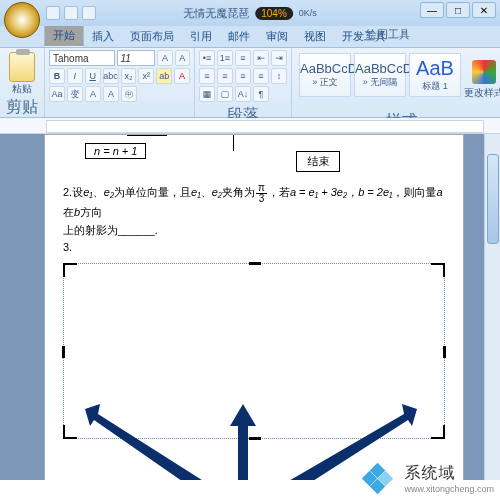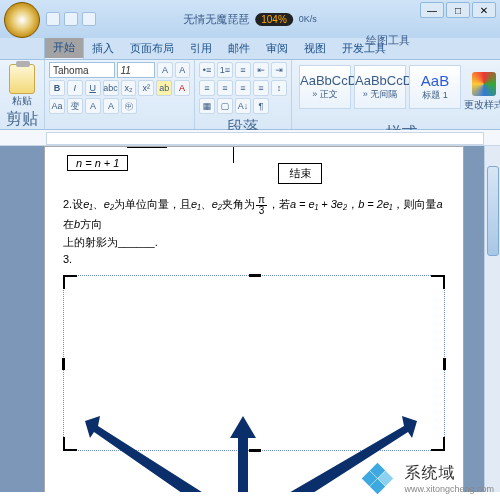--- a/index.html
+++ b/index.html
@@ -1,17 +1,17 @@
 <!DOCTYPE html>
 <html><head>
   <meta charset="utf-8">
   <style>
     * { box-sizing: border-box; margin: 0; padding: 0; }
     body { width: 500px; height: 500px; overflow: hidden; font-family: "Microsoft YaHei", Tahoma, sans-serif; font-size: 11px; background: #fff; position: relative; }
-    .titlebar { height: 38px; background: linear-gradient(#cfe3f7,#b9d5f0); display: flex; align-items: center; position: relative; }
+    .titlebar { height: 26px; background: linear-gradient(#cfe3f7,#b9d5f0); display: flex; align-items: center; position: relative; }
     .office-btn { width: 36px; height: 36px; border-radius: 50%; background: radial-gradient(#fff,#e6c96f 40%,#c8931c 70%,#8a5a00); position: absolute; left: 4px; top: 2px; z-index: 10; border: 1px solid #7a5500; }
     .qat { margin-left: 46px; display: flex; gap: 4px; }
     .qat span { width: 14px; height: 14px; background: #eaf2fb; border: 1px solid #9fbfe0; border-radius: 2px; }
     .title-center { position: absolute; left: 50%; transform: translateX(-50%); color: #3a5b89; display: flex; align-items: center; gap: 6px; }
     .title-center .odd { background: #222; color: #fa0; border-radius: 8px; padding: 1px 6px; font-size: 10px; }
     .title-right { position: absolute; right: 90px; color: #3a5b89; margin-top: 42px; }
     .winbtns { position: absolute; right: 4px; top: 2px; display: flex; gap: 2px; }
     .winbtns span { width: 24px; height: 16px; background: #dbe9f7; border: 1px solid #8fb8df; border-radius: 2px; display: flex; align-items: center; justify-content: center; font-size: 10px; }
     .tabs { height: 22px; background: #cfe2f5; display: flex; align-items: flex-end; padding-left: 44px; gap: 0; border-bottom: 1px solid #9fc0e0; }
     .tab { padding: 3px 8px; color: #1b4f8a; cursor: pointer; }
@@ -25,30 +25,30 @@
     .font-group { width: 150px; }
     .fontrow { display: flex; gap: 2px; margin-bottom: 2px; }
     .combo { height: 16px; border: 1px solid #9fc0e0; background: #fff; display: flex; align-items: center; padding: 0 3px; font-size: 10px; color: #333; }
     .fontname { width: 68px; }
     .fontsize { width: 40px; font-style: italic; }
     .smbtn { width: 16px; height: 16px; border: 1px solid #c5d8ec; background: #f2f7fc; border-radius: 2px; font-size: 9px; display:flex; align-items:center; justify-content:center; color:#3b5c86;}
     .para-group { width: 106px; }
     .styles-group { flex: 1; display: flex; gap: 3px; padding:3px;}
     .style-item { width: 52px; height: 44px; border: 1px solid #c5d8ec; background: linear-gradient(#fff,#eaf2fb); text-align: center; font-size: 9px; display:flex; flex-direction:column; justify-content:center; color:#3b5c86;}
     .style-item .prev { font-size: 13px; }
-    .style-item.big .prev { font-size: 15px; color:#2c5bd6;}
+    .style-item.big .prev { font-size: 20px; color:#2c5bd6;}
     .change-style { width: 40px; height: 54px; display:flex; flex-direction:column; align-items:center; justify-content:center; font-size:10px; color:#3b5c86;}
     .change-style .ico { width:24px; height:24px; background: conic-gradient(#e33,#3a3,#37d,#fc3,#e33); border-radius:3px; margin-bottom:2px;}
     .ruler { height: 16px; background: #f4f7fb; border-bottom: 1px solid #c7d7e7; position: relative; }
     .ruler:before { content:""; position:absolute; left:46px; right:16px; top:2px; height:11px; background:#fff; border:1px solid #c7d7e7;}
     .docarea { position: relative; height: 346px; background: #7d97b9; overflow:hidden;}
     .page { position: absolute; left: 44px; top: 0; width: 420px; background: #fff; border: 1px solid #a8a8a8; padding: 8px 18px 20px 18px; min-height: 400px;}
     .vscroll { position:absolute; right:0; top:0; width:16px; height:100%; background:#e2ebf5; border-left:1px solid #bcd1e6;}
     .vscroll .thumb{ position:absolute; top:20px; left:2px; width:12px; height:90px; background:linear-gradient(#d6e6f6,#a8c7e6); border:1px solid #7fa9d2; border-radius:3px;}
-    .flowbox { display:inline-block; border:1px solid #000; padding:1px 8px; font-size:11px; font-style:italic; margin-left:4px;}
+    .flowbox { display:inline-block; border:1px solid #000; padding:1px 8px; font-size:11px; font-style:italic; margin-left:22px;}
     .endbox { border:1px solid #000; padding:2px 10px; font-size:11px; margin-left: 150px; display:inline-block;}
     .linev { position:absolute; border-left:1px solid #000;}
     .problem { font-size: 11px; line-height: 1.6; margin-top: 4px; }
     .canvas { position: relative; margin-top: 6px; width: 382px; height: 176px; border: 1px dotted #6a8cc0; }
     .crop { position:absolute; width:14px; height:14px; }
     .crop.tl { left:-1px; top:-1px; border-left:2px solid #000; border-top:2px solid #000;}
     .crop.tr { right:-1px; top:-1px; border-right:2px solid #000; border-top:2px solid #000;}
     .crop.bl { left:-1px; bottom:-1px; border-left:2px solid #000; border-bottom:2px solid #000;}
     .crop.br { right:-1px; bottom:-1px; border-right:2px solid #000; border-bottom:2px solid #000;}
     .midh { position:absolute; width:12px; height:3px; background:#000;}

